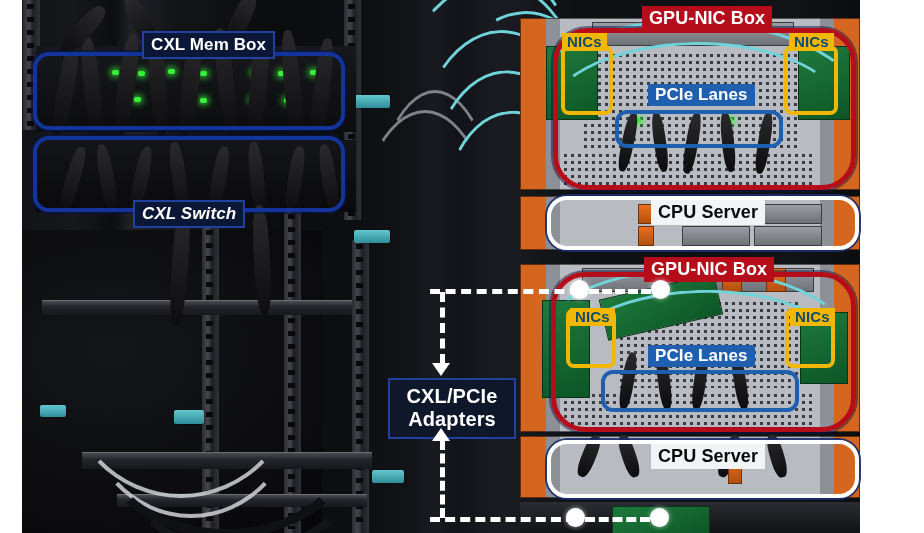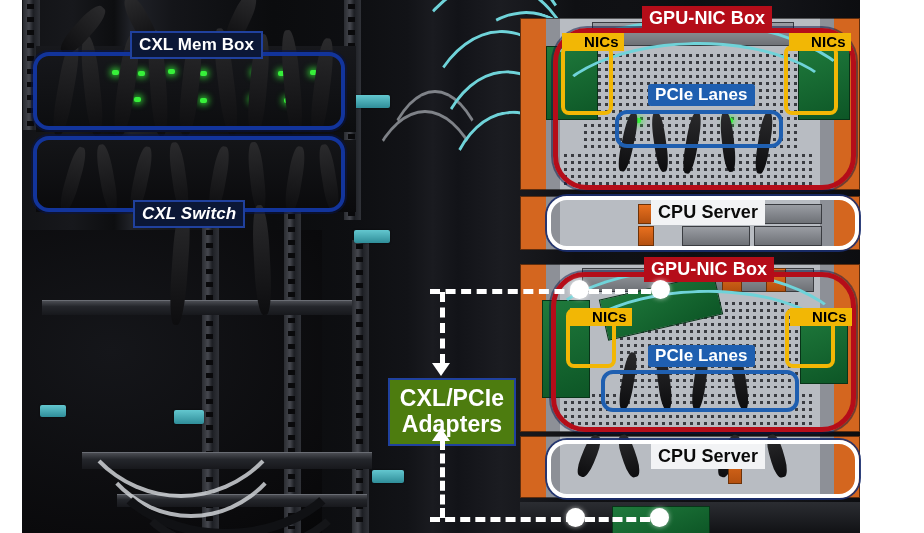--- a/index.html
+++ b/index.html
@@ -62,23 +62,23 @@
   .box-red{border:5px solid #b50d19;border-radius:34px;box-shadow:0 0 0 2px rgba(10,20,70,.5);}
   .box-white{border:4px solid #ffffff;border-radius:20px;box-shadow:0 0 0 2px rgba(25,45,110,.9);}
   .box-blue{border:4px solid #1f5fb0;border-radius:12px;}
   .box-gold{border:4px solid #f2b705;border-radius:8px;}
 
   .lbl{position:absolute;font-weight:bold;line-height:1;white-space:nowrap;
        padding:3px 7px 4px 7px;letter-spacing:.1px;}
   .lbl-navy{background:#0b1736;color:#ffffff;border:2px solid #20419e;font-size:17px;}
   .lbl-red{background:#b50d19;color:#ffffff;font-size:18px;}
   .lbl-white{background:#f2f3f5;color:#0a0a0a;font-size:18px;}
-  .lbl-gold{background:#f2b705;color:#000000;font-size:15px;padding:1px 5px 2px 22px;}
+  .lbl-gold{background:#f2b705;color:#0c4a6e;font-size:15px;padding:1px 5px 2px 5px;}
   .lbl-blue{background:#1f5fb0;color:#ffffff;font-size:17px;padding:2px 7px 3px 7px;border-radius:3px;}
-  .lbl-adapters{background:#4d7c0f;color:#ffffff;border:2px solid #20419e;font-size:23px;
+  .lbl-adapters{background:#0f172a;color:#ffffff;border:2px solid #20419e;font-size:20px;
        text-align:center;line-height:1.15;padding:5px 9px 6px 9px;}
 
   .dash-h{position:absolute;height:0;border-top:5px dashed #ffffff;}
   .dash-v{position:absolute;width:0;border-left:5px dashed #ffffff;}
   .dot{position:absolute;width:19px;height:19px;border-radius:50%;background:#ffffff;
        box-shadow:0 0 5px rgba(255,255,255,.65);}
   .arrow{position:absolute;width:0;height:0;}
   .arrow-down{border-left:9px solid transparent;border-right:9px solid transparent;border-top:13px solid #ffffff;}
   .arrow-up{border-left:9px solid transparent;border-right:9px solid transparent;border-bottom:13px solid #ffffff;}
 </style>
@@ -207,21 +207,21 @@
     <div class="blackcable" style="left:600px;top:434px;width:14px;height:44px;transform:rotate(-18deg);"></div>
     <div class="blackcable" style="left:700px;top:434px;width:14px;height:44px;transform:rotate(20deg);"></div>
     <div class="blackcable" style="left:748px;top:434px;width:14px;height:44px;transform:rotate(-16deg);"></div>
     <div class="orangetab" style="left:706px;top:452px;width:12px;height:30px;"></div>
 
     <div style="position:absolute;left:498px;top:502px;width:340px;height:31px;background:linear-gradient(180deg,#2b2d32,#111215);"></div>
     <div class="pcb" style="left:590px;top:506px;width:96px;height:27px;"></div>
   </div>
 
   <div class="ann-box box-navy" style="left:33px;top:52px;width:312px;height:78px;"></div>
-  <div class="lbl lbl-navy" style="left:130px;top:31px;">CXL Mem Box</div>
+  <div class="lbl lbl-navy" style="left:142px;top:31px;">CXL Mem Box</div>
 
   <div class="ann-box box-navy" style="left:33px;top:136px;width:312px;height:76px;"></div>
   <div class="lbl lbl-navy" style="left:133px;top:200px;font-style:italic;">CXL Switch</div>
 
   <div class="ann-box box-red" style="left:553px;top:28px;width:303px;height:162px;"></div>
   <div class="lbl lbl-red" style="left:642px;top:6px;">GPU-NIC Box</div>
 
   <div class="ann-box box-gold" style="left:561px;top:45px;width:52px;height:70px;"></div>
   <div class="lbl lbl-gold" style="left:562px;top:33px;">NICs</div>
 

